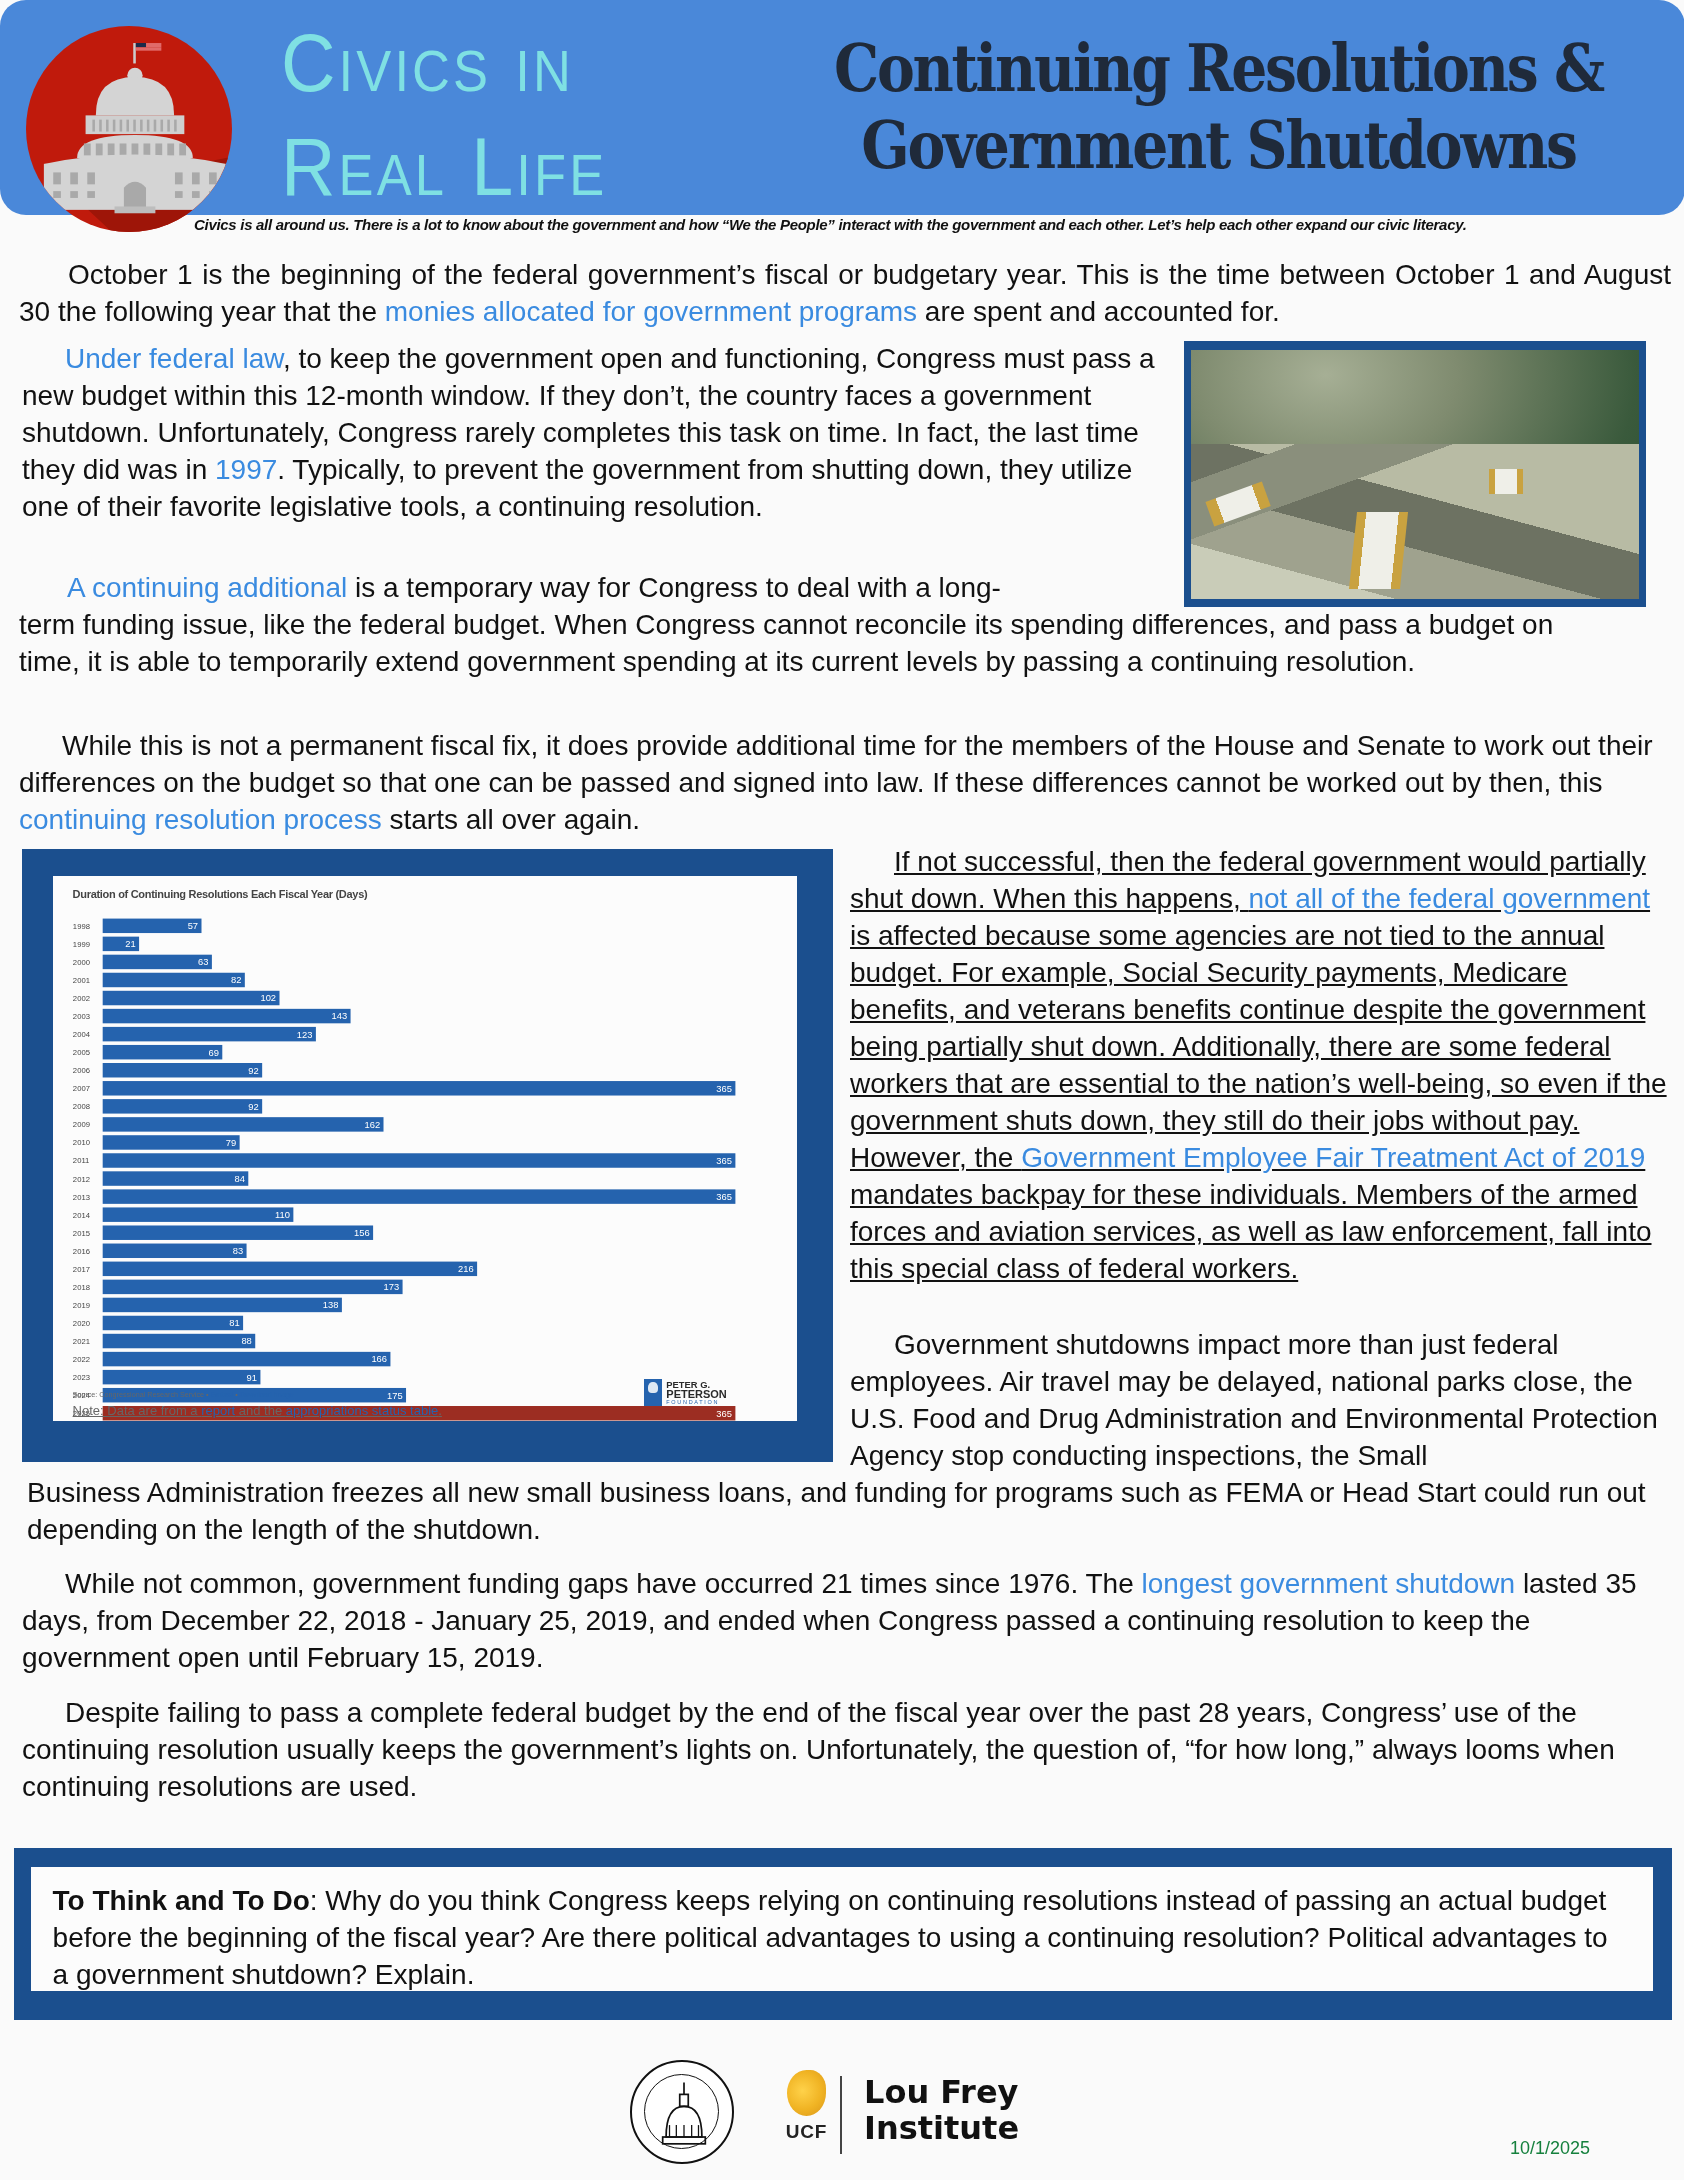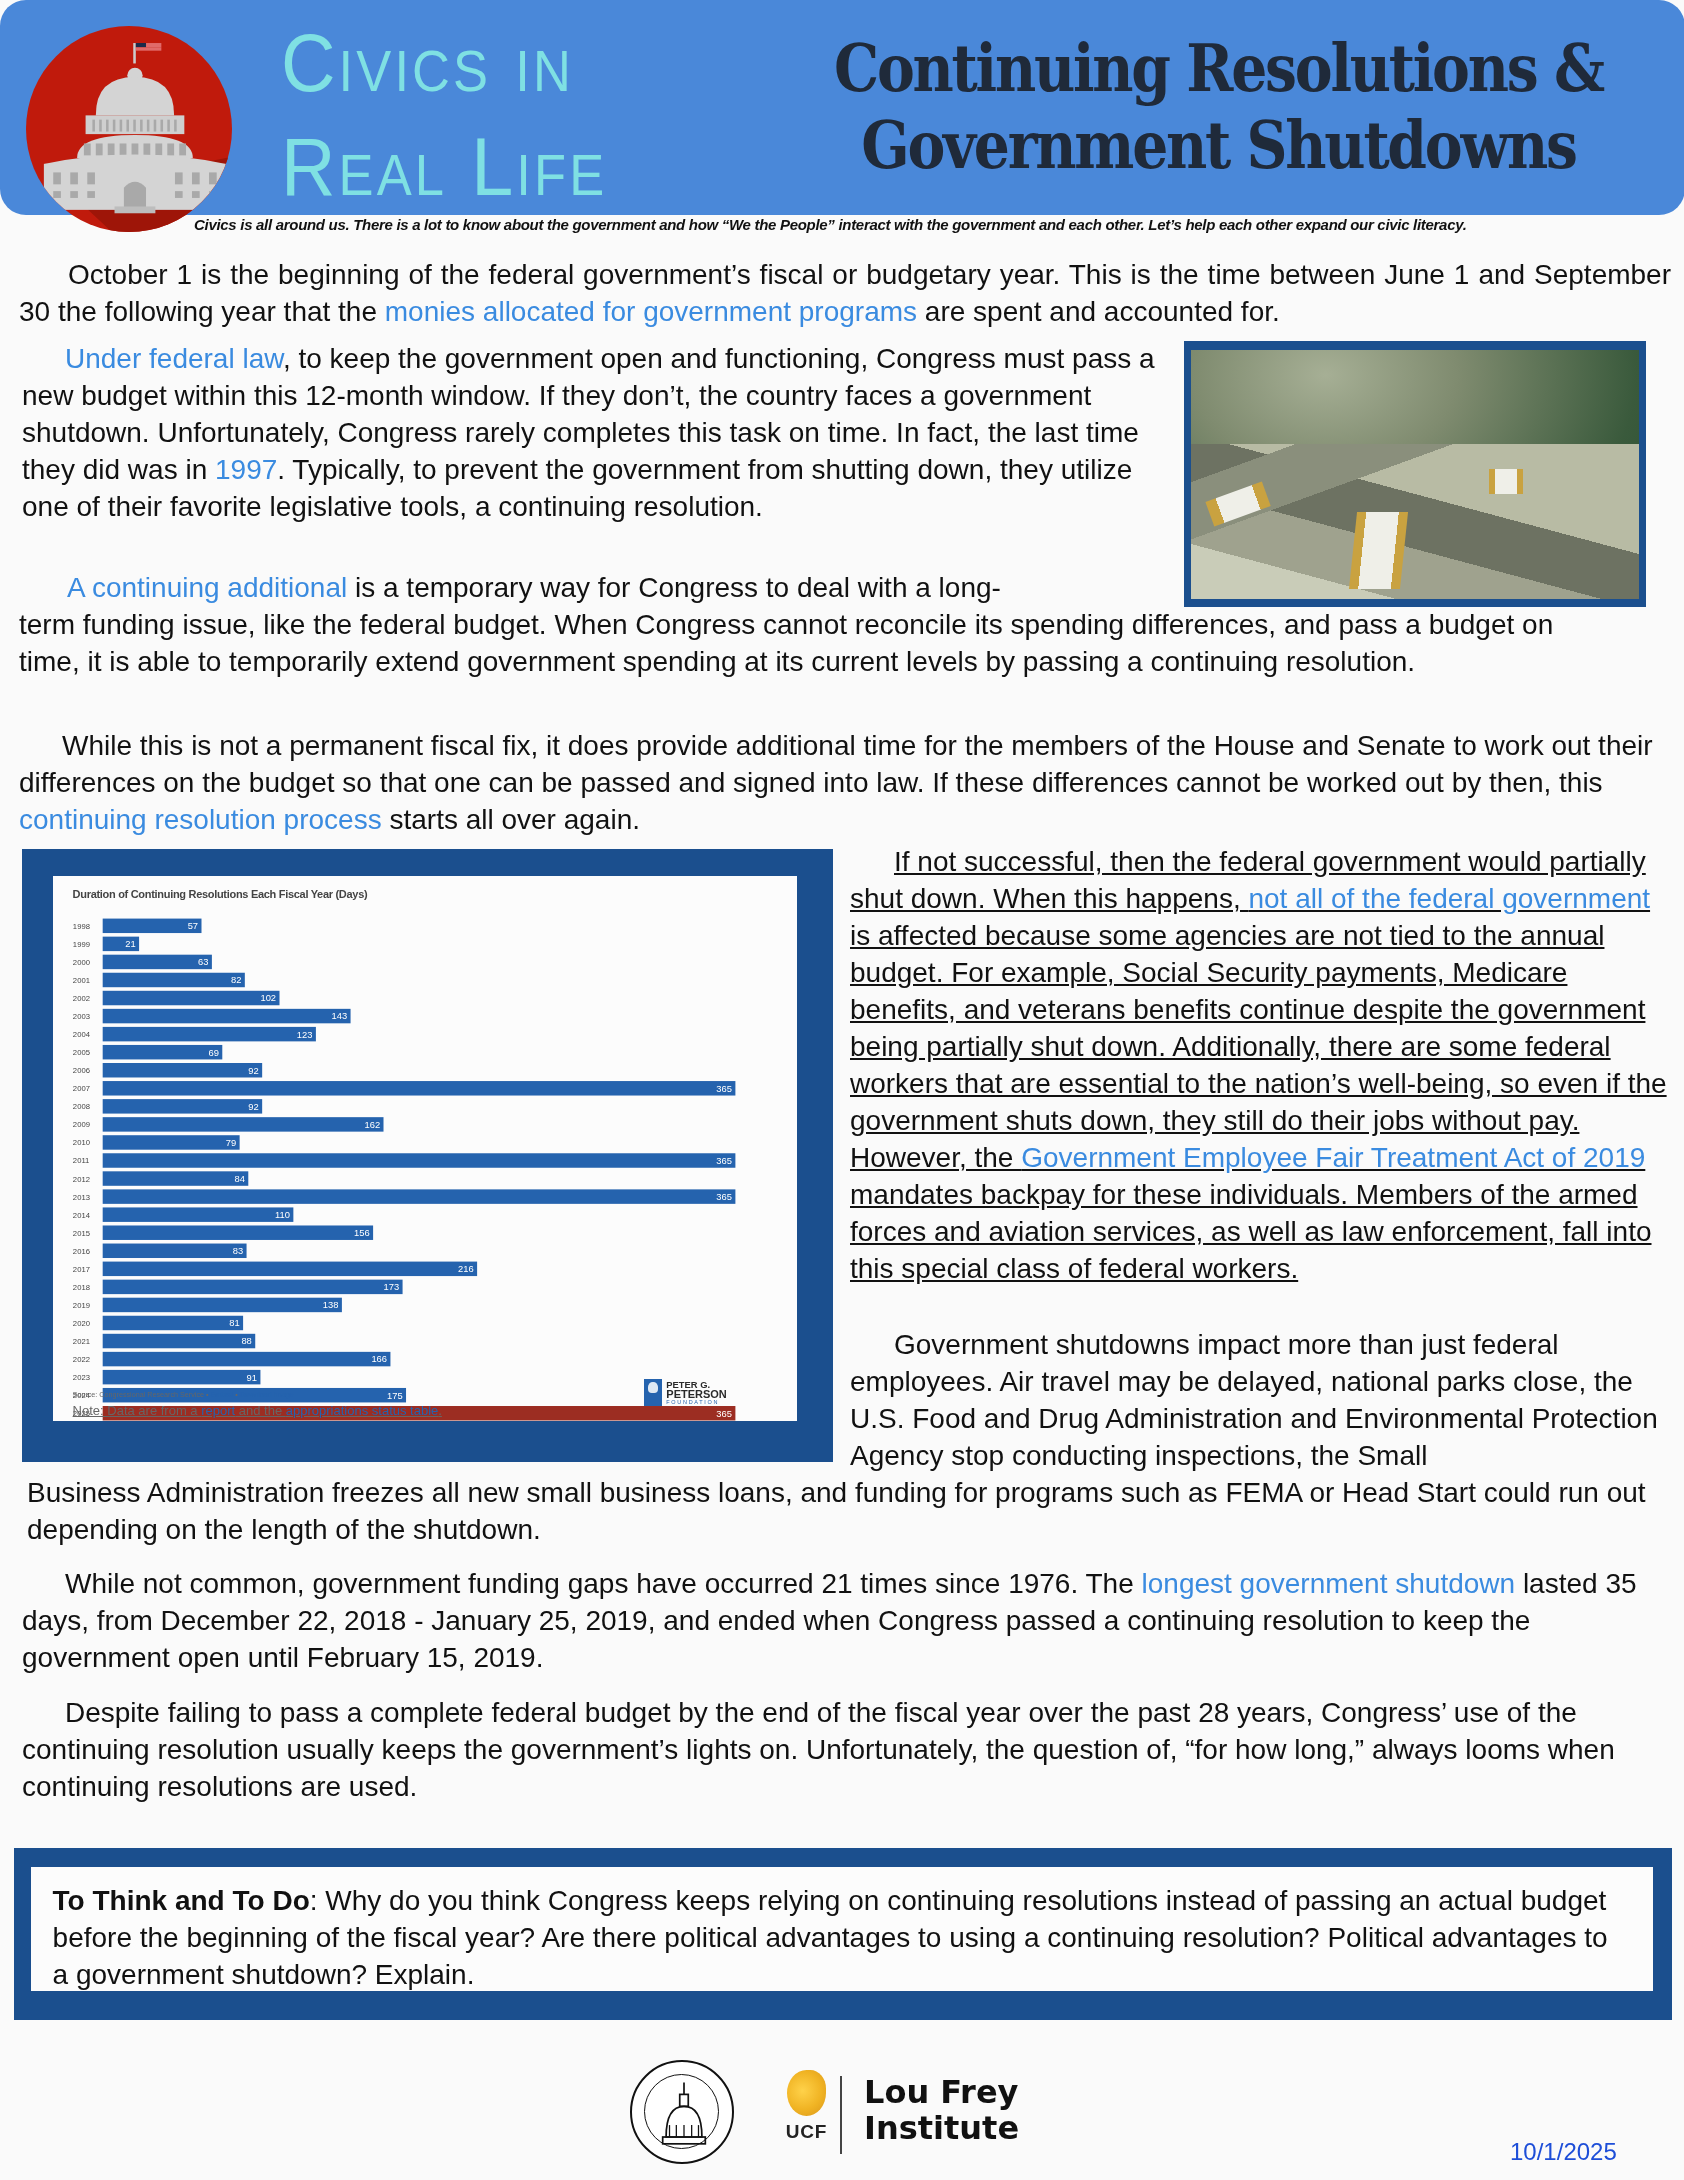--- a/index.html
+++ b/index.html
@@ -55,21 +55,21 @@
 
   
   .seal { position: absolute; left: 630px; top: 2060px; width: 104px; height: 104px; border-radius: 50%; border: 2.6px solid #111; background: #fff; }
   .seal .inner { position: absolute; left: 12px; top: 12px; width: 75px; height: 75px; border-radius: 50%; border: 1.7px solid #111; }
   .seal svg { position: absolute; left: 0; top: 0; }
   .ucf { position: absolute; left: 772px; top: 2070px; width: 51px; text-align: center; margin-left: 9px; }
   .ucf .mark { width: 39px; height: 46px; margin: 0 auto; border-radius: 50% 40% 50% 50%; background: radial-gradient(circle at 40% 45%, #ffd24a 0%, #f0b323 55%, #d8951a 100%); }
   .ucf .lbl { font-size: 19px; font-weight: bold; color: #222; margin-top: 5.1px; letter-spacing: 0.9px; }
   .vline { position: absolute; left: 840px; top: 2076px; width: 1.7px; height: 78px; background: #444; }
   .lfi { position: absolute; left: 864px; top: 2074px; font-family: "DejaVu Sans", sans-serif; font-weight: bold; font-size: 32px; line-height: 36px; color: #111; }
-  .date { position: absolute; left: 1510px; top: 2138px; font-size: 24px; color: #1d4ed8; }
+  .date { position: absolute; left: 1510px; top: 2138px; font-size: 18px; color: #15803d; }
 </style>
 </head>
 <body>
 
 <div class="header">
   <div class="logo-circle">
     <svg width="206" height="206" viewBox="0 0 242 242">
       <polygon points="40,185 120,260 260,260 260,150 210,160" fill="#9e1508"></polygon>
       <rect x="126" y="20" width="3" height="24" fill="#ccc"></rect>
       <rect x="129" y="20" width="12" height="5" fill="#1c2a4a"></rect>
@@ -130,21 +130,21 @@
     <div class="b2">Real Life</div>
   </div>
   <div class="doc-title">
     <div>Continuing Resolutions &amp;</div>
     <div>Government Shutdowns</div>
   </div>
   <div class="tagline">Civics is all around us. There is a lot to know about the government and how “We the People” interact with the government and each other.  Let’s help each other expand our civic literacy.</div>
 </div>
 
 <div class="p" style="left:19px; top:256px; width:1652px; text-align:justify;">
-  <span class="ind"></span><span>October 1 is the beginning of the federal government’s fiscal or budgetary year. This is the time between June 1 and September 30 the following year that the </span><a class="link">monies allocated for government programs</a><span> are spent and accounted for.</span>
+  <span class="ind"></span><span>October 1 is the beginning of the federal government’s fiscal or budgetary year. This is the time between October 1 and August 30 the following year that the </span><a class="link">monies allocated for government programs</a><span> are spent and accounted for.</span>
 </div>
 
 <div class="p" style="left:22px; top:340px; width:1154px;">
   <span class="ind" style="width:43px"></span><a class="link">Under federal law</a><span>, to keep the government open and functioning, Congress must pass a new budget within this 12-month window. If they don’t, the country faces a government shutdown. Unfortunately, Congress rarely completes this task on time. In fact, the last time they did was in </span><a class="link">1997</a><span>. Typically, to prevent the government from shutting down, they utilize one of their favorite legislative tools, a continuing resolution.</span>
 </div>
 
 <div class="photo-frame">
   <div class="photo">
     <div class="pile"></div>
     <div class="band" style="left:162px; top:162px; width:51px; height:77px; transform:skewX(-6deg);"></div>

